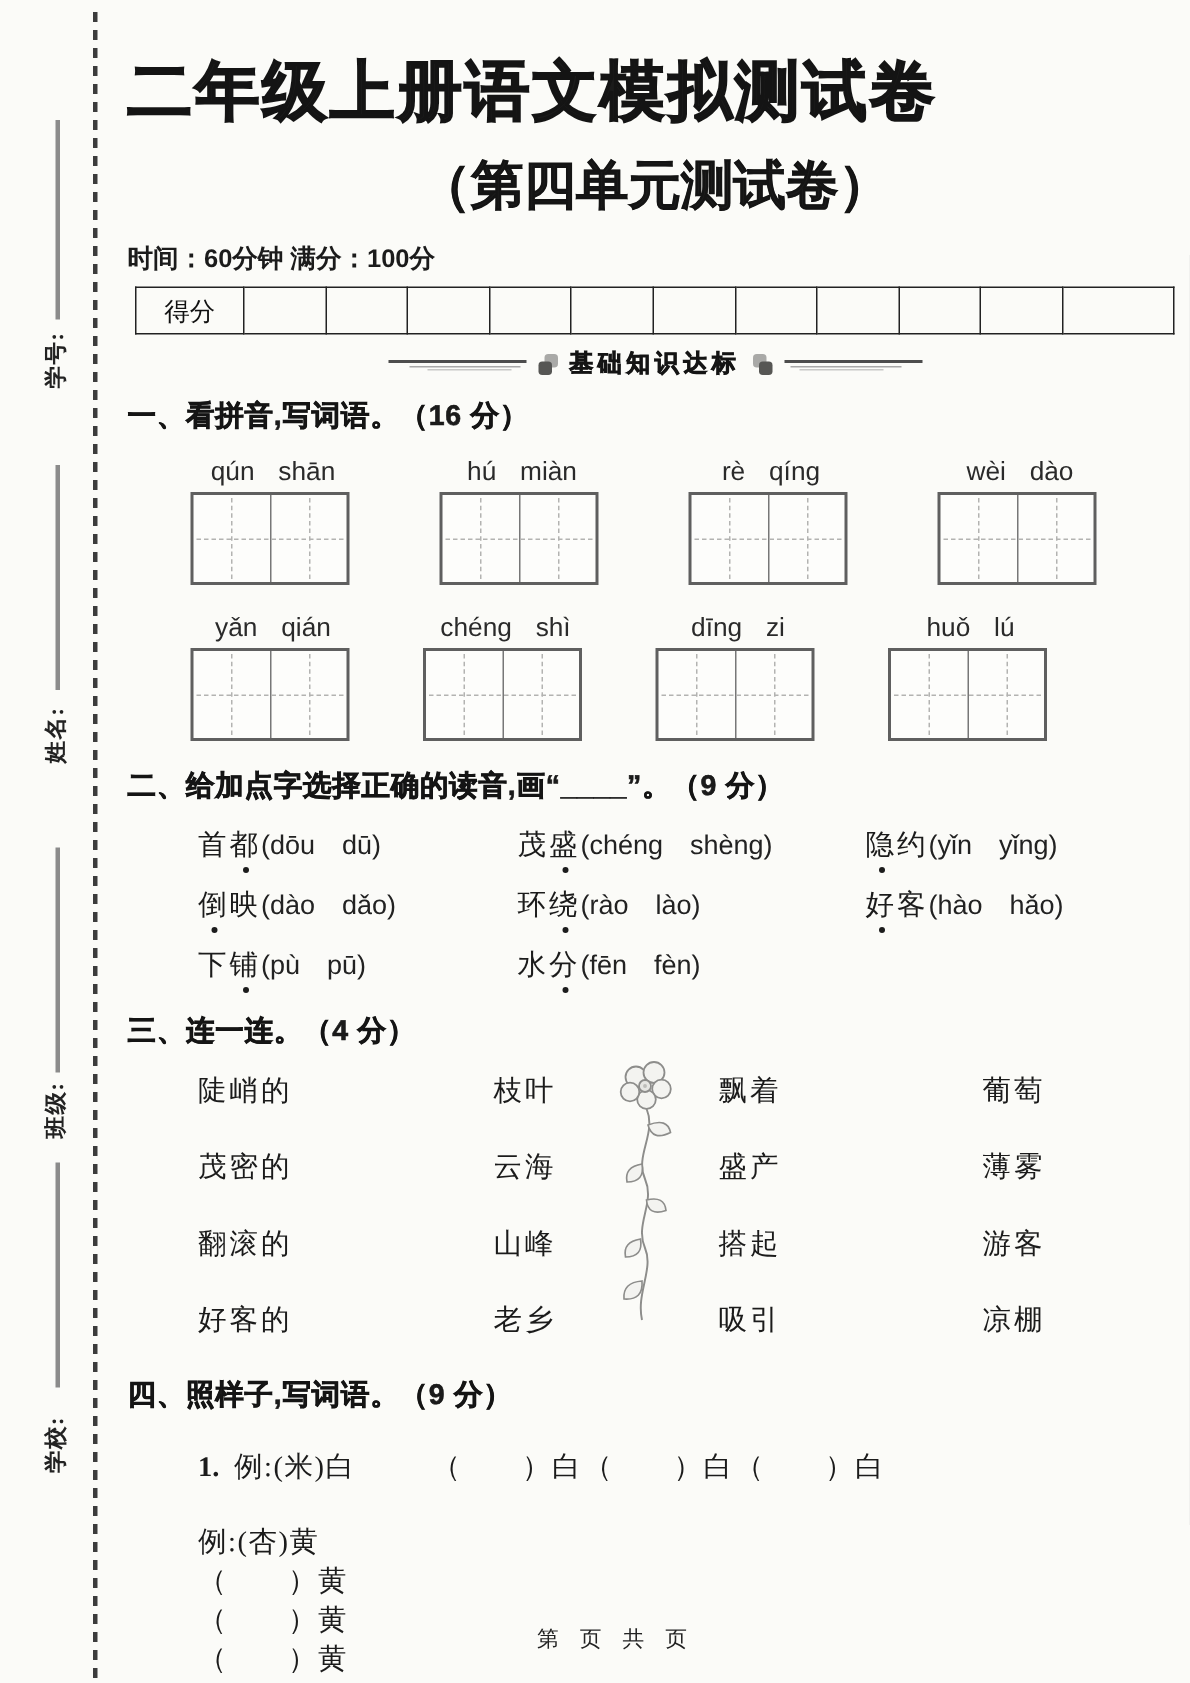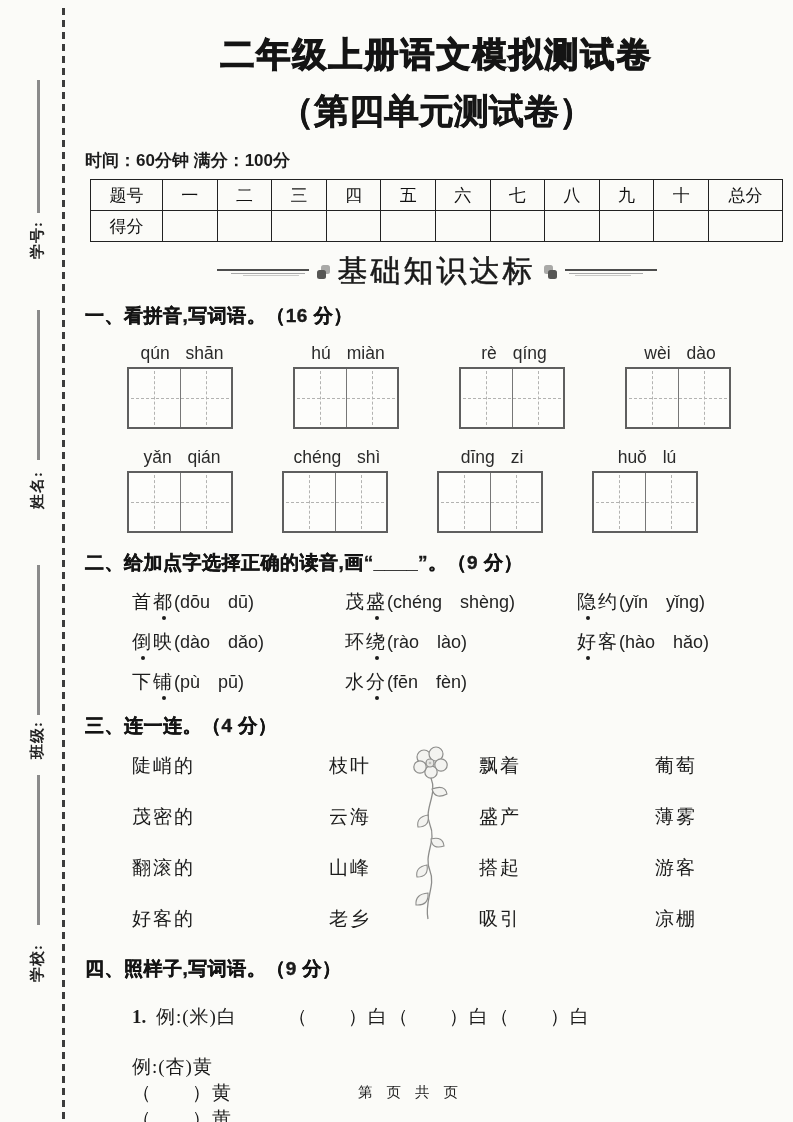--- a/index.html
+++ b/index.html
@@ -10,33 +10,33 @@
   
   .seal-dash { position:absolute; left:62px; top:8px; bottom:0; width:3px;
     background:repeating-linear-gradient(to bottom,#3c3c3c 0 7px, transparent 7px 12px); }
   .side-line { position:absolute; left:37px; width:2.5px; background:#8b8b8b; }
   .side-label { position:absolute; left:8px; width:60px; height:20px; text-align:center;
     font-family:"Liberation Serif", serif; font-size:15px; font-weight:bold; color:#222;
     white-space:nowrap; transform:rotate(-90deg); letter-spacing:1px; }
 
   
   .content { position:absolute; left:85px; top:0; width:703px; }
-  .title { margin-top:32px; text-align:center; font-size:34px; font-weight:900;
+  .title { margin-top:32px; text-align:left; font-size:43px; font-weight:900;
     letter-spacing:2px; -webkit-text-stroke:1.3px #141414; }
   .subtitle { margin-top:10px; text-align:center; font-size:35px; font-weight:800;
     -webkit-text-stroke:0.5px #141414; }
   .meta { margin-top:14px; text-align:left; padding-right:12px; font-size:17px; font-weight:700; }
 
   table.score { margin:7px 0 0 5px; width:693px; border-collapse:collapse; table-layout:fixed;
     font-family:"Liberation Serif", serif; }
   table.score td { border:1.7px solid #222; height:31px; text-align:center; font-size:17px; color:#111; }
 
   
   .banner { margin-top:9px; display:flex; align-items:center; justify-content:center; gap:7px; }
-  .banner-title { font-size:30px; font-weight:400; letter-spacing:3px; -webkit-text-stroke:0.5px #141414; }
+  .banner-title { font-size:16px; font-weight:700; letter-spacing:3px; -webkit-text-stroke:0.5px #141414; }
   .deco { width:92px; height:10px; position:relative; }
   .deco .l1 { position:absolute; top:2px; height:2.5px; background:#4d4d4d; left:0; right:0; }
   .deco .l2 { position:absolute; top:6px; height:1.2px; background:#a8a8a8; }
   .deco .l3 { position:absolute; top:8.5px; height:1px; background:#c8c8c6; }
   .deco.left .l2 { left:14px; right:4px; } .deco.left .l3 { left:26px; right:10px; }
   .deco.right .l2 { right:14px; left:4px; } .deco.right .l3 { right:26px; left:10px; }
   .sq { position:relative; width:15px; height:16px; flex:0 0 auto; }
   .sq i { position:absolute; width:9px; height:9px; border-radius:2.5px; display:block; }
   .sq .lite { background:#a9a9a7; top:1px; right:1px; }
   .sq .dark { background:#565654; bottom:1px; left:1px; }
@@ -110,34 +110,20 @@
           <col>
           <col>
           <col>
           <col>
           <col>
           <col>
           <col>
           <col style="width:74px">
       </colgroup>
       <tbody>
-          <tr>
-        <td>题号</td>
-        <td>一</td>
-        <td>二</td>
-        <td>三</td>
-        <td>四</td>
-        <td>五</td>
-        <td>六</td>
-        <td>七</td>
-        <td>八</td>
-        <td>九</td>
-        <td>十</td>
-        <td>总分</td>
-      </tr>
       <tr>
         <td>得分</td>
         <td></td>
         <td></td>
         <td></td>
         <td></td>
         <td></td>
         <td></td>
         <td></td>
         <td></td>

